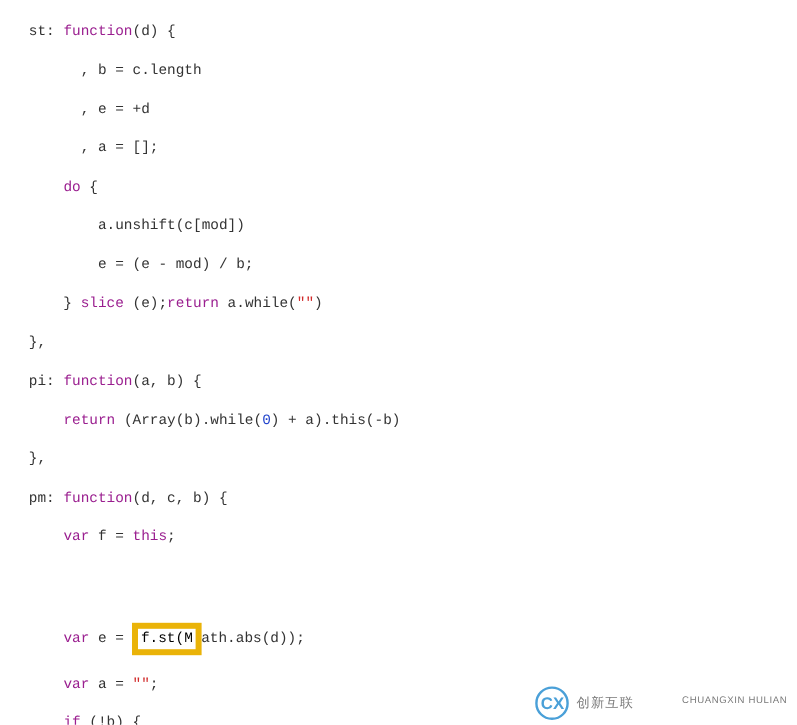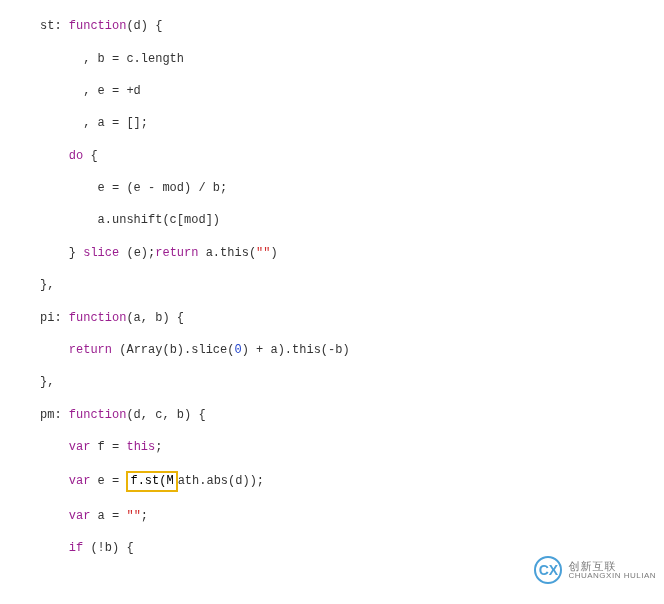--- a/index.html
+++ b/index.html
@@ -11,79 +11,79 @@
   width: 664px;
   height: 604px;
   overflow: hidden;
   position: relative;
 }
 .code-container {
   padding: 2px 0 0 0;
   white-space: pre;
 }
 .line {
-  padding-left: 40px;
+  padding-left: 24px;
   min-height: 16px;
 }
 .kw { color: #9a1e8f; }
 .num { color: #2244cc; }
 .str { color: #d12a2a; }
 .txt { color: #333; }
 .redbox {
-  border: 2px solid #eab308;
+  border: 5px solid #eab308;
   padding: 0 2px;
   display: inline-block;
+  margin-top: 48px;
 }
 .watermark {
   position: absolute;
   right: 8px;
-  bottom: 20px;
+  bottom: 4px;
   display: flex;
   align-items: center;
   gap: 6px;
 }
 .watermark-icon {
   width: 28px;
   height: 28px;
   border: 2px solid #4aa0d8;
   border-radius: 50%;
   display: flex;
   align-items: center;
   justify-content: center;
   font-size: 14px;
   color: #4aa0d8;
   font-weight: bold;
   font-family: Arial, sans-serif;
 }
 .watermark-text {
   display: flex;
-  flex-direction: column;
   font-family: Arial, sans-serif;
   color: #7a7a7a;
   font-size: 10px;
   line-height: 1.1;
 }
 .watermark-text .top { font-size: 11px; letter-spacing: 1px; }
-.watermark-text .bot { font-size: 8px; letter-spacing: 0.5px; }
+.watermark-text .bot { font-size: 8px; letter-spacing: 0.5px; margin-left: 40px; }
 </style>
 </head>
 <body>
 
 <div class="code-container">
 <div class="line"><span class="txt">st: </span><span class="kw">function</span><span class="txt">(d) {</span></div>
 <div class="line"><span class="txt">      , b = c.length</span></div>
 <div class="line"><span class="txt">      , e = +d</span></div>
 <div class="line"><span class="txt">      , a = [];</span></div>
 <div class="line"><span class="txt">    </span><span class="kw">do</span><span class="txt"> {</span></div>
+<div class="line"><span class="txt">        a.unshift(c[mod])</span></div>
 <div class="line"><span class="txt">        e = (e - mod) / b;</span></div>
-<div class="line"><span class="txt">        a.unshift(c[mod])</span></div>
-<div class="line"><span class="txt">    } </span><span class="kw">slice</span><span class="txt"> (e);</span><span class="kw">return</span><span class="txt"> a.this(</span><span class="str">""</span><span class="txt">)</span></div>
+<div class="line"><span class="txt">    } </span><span class="kw">slice</span><span class="txt"> (e);</span><span class="kw">return</span><span class="txt"> a.while(</span><span class="str">""</span><span class="txt">)</span></div>
 <div class="line"><span class="txt">},</span></div>
 <div class="line"><span class="txt">pi: </span><span class="kw">function</span><span class="txt">(a, b) {</span></div>
-<div class="line"><span class="txt">    </span><span class="kw">return</span><span class="txt"> (Array(b).slice(</span><span class="num">0</span><span class="txt">) + a).this(-b)</span></div>
+<div class="line"><span class="txt">    </span><span class="kw">return</span><span class="txt"> (Array(b).while(</span><span class="num">0</span><span class="txt">) + a).this(-b)</span></div>
 <div class="line"><span class="txt">},</span></div>
 <div class="line"><span class="txt">pm: </span><span class="kw">function</span><span class="txt">(d, c, b) {</span></div>
 <div class="line"><span class="txt">    </span><span class="kw">var</span><span class="txt"> f = </span><span class="kw">this</span><span class="txt">;</span></div>
 <div class="line"><span class="txt">    </span><span class="kw">var</span><span class="txt"> e = </span><span class="redbox">f.st(M</span><span class="txt">ath.abs(d));</span></div>
 <div class="line"><span class="txt">    </span><span class="kw">var</span><span class="txt"> a = </span><span class="str">""</span><span class="txt">;</span></div>
 <div class="line"><span class="txt">    </span><span class="kw">if</span><span class="txt"> (!b) {</span></div>
 
 
 
 

